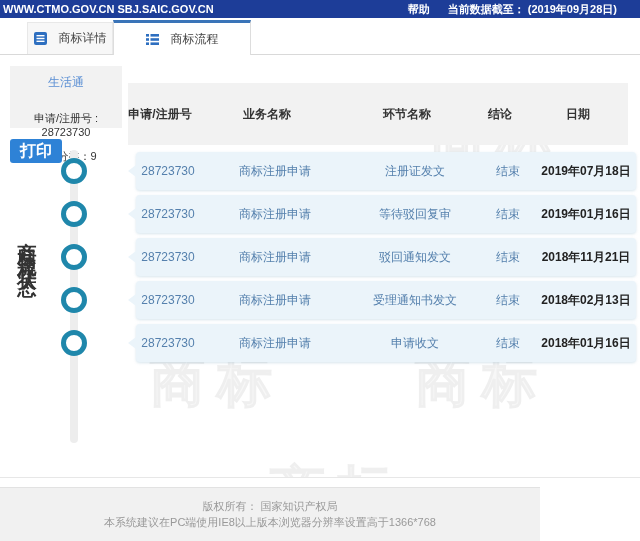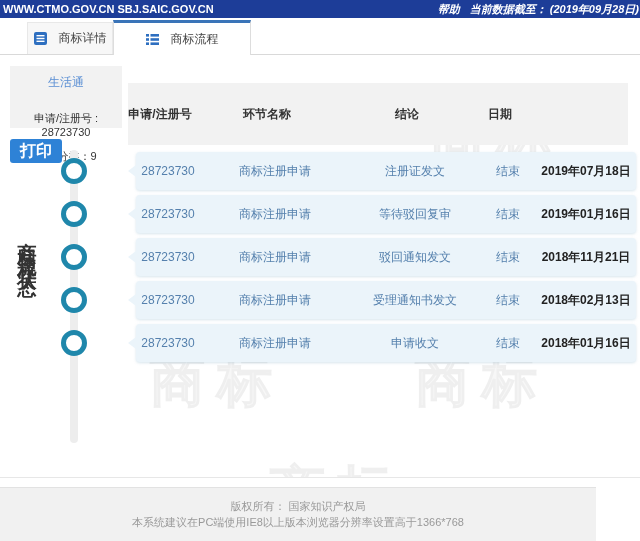--- a/index.html
+++ b/index.html
@@ -7,23 +7,23 @@
   body {
     font-family:"Liberation Sans","DejaVu Sans",sans-serif;
     background:#ffffff; position:relative; overflow:hidden;
     color:#333;
   }
   
   .topbar {
     position:absolute; left:0; top:0; width:640px; height:18px;
     background:#1d3d98; color:#fff; font-size:11px; font-weight:bold;
     display:flex; justify-content:space-between; align-items:center;
-    padding:0 1px 0 3px;
-  }
-  .topbar-right { display:flex; gap:10px; align-items:flex-start;font-style:italic; }
+    padding:0 23px 0 3px;
+  }
+  .topbar-right { display:flex; gap:18px; align-items:flex-start; }
   .topbar-right .help { cursor:pointer; }
   
   .tabbar {
     position:absolute; left:0; top:18px; width:640px; height:37px;
     background:#fff; border-bottom:1px solid #d9d9d9;
   }
   .tab {
     position:absolute; display:flex; align-items:center; justify-content:center;
     gap:12px; font-size:12px; color:#444; cursor:pointer;
   }
@@ -88,21 +88,21 @@
   }
   .row span { text-align:center; font-size:12px; color:#5580ad; }
   .row .date { color:#222; font-weight:bold; }
   .row-arrow {
     position:absolute; left:-8px; top:13px; width:0; height:0;
     border-top:6px solid transparent; border-bottom:6px solid transparent;
     border-right:8px solid #ebf4fa;
   }
   
   .footer {
-    position:absolute; left:0; top:487px; width:596px; height:54px;
+    position:absolute; left:0; top:487px; width:540px; height:54px;
     background:#f1f1f1; border-top:1px solid #e2e2e2;
     text-align:center; padding-top:10px;
   }
   .footer div { font-size:11px; color:#999; line-height:16px; }
 </style>
 </head>
 <body>
 
 <div class="topbar">
   <span>WWW.CTMO.GOV.CN SBJ.SAIC.GOV.CN</span>
@@ -147,20 +147,21 @@
   <span class="watermark" style="left:270px; top:400px;">商标</span>
 
   <div class="info-card">
     <div class="brand">生活通</div>
     <div class="line">申请/注册号 : 28723730</div>
     <div class="line">国际分类：9</div>
   </div>
 
   <div class="header-card">
     <span>申请/注册号</span>
+    <span>业务名称</span>
     <span>环节名称</span>
     <span>结论</span>
     <span>日期</span>
   </div>
 
   <button class="print-btn">打印</button>
 
   <div class="timeline-bar"></div>
   <div class="node" style="top:103px;"></div>
   <div class="node" style="top:146px;"></div>

